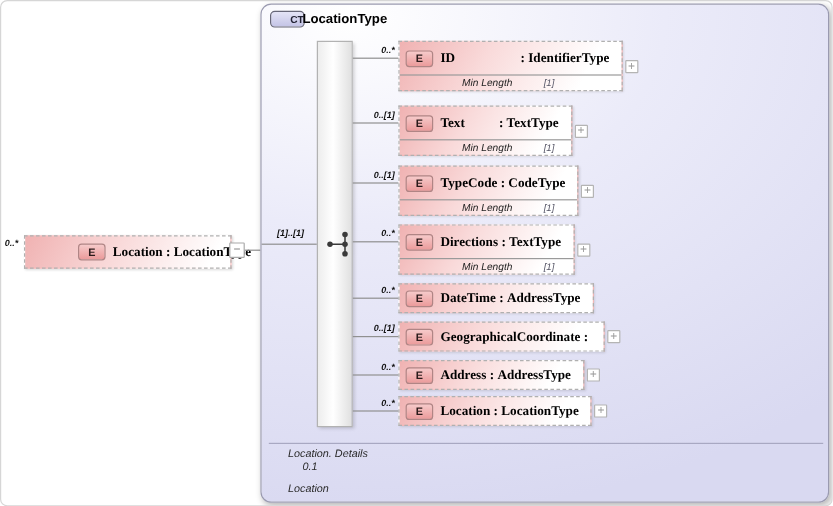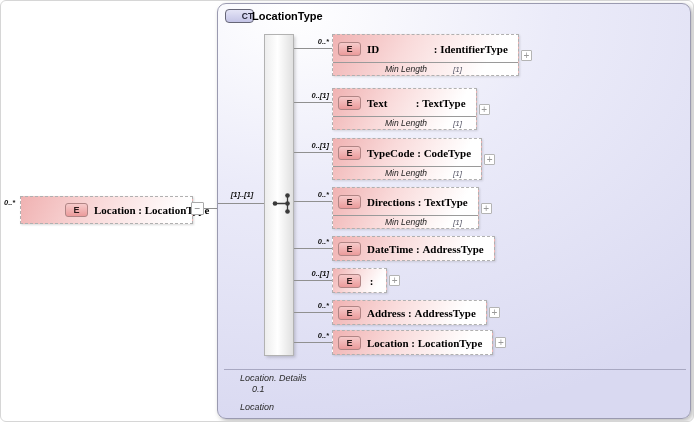--- a/index.html
+++ b/index.html
@@ -209,20 +209,21 @@
 
     </div>
 
   </div>
         <div class="row no-facet" style="top: 264px;">
     <div class="conn-line" style="top: 12px;"></div>
     <div class="card-label" style="top: 1px;">0..[1]</div>
     <div class="ebox">
       <div class="ebox-header">
         <span class="ebadge">E</span>
+        <span class="ename">GeographicalCoordinate</span>
         <span class="esep"> : </span>
       </div>
 
     </div>
     <div class="plusbox">+</div>
   </div>
         <div class="row no-facet" style="top: 296px;">
     <div class="conn-line" style="top: 12px;"></div>
     <div class="card-label" style="top: 1px;">0..*</div>
     <div class="ebox">

